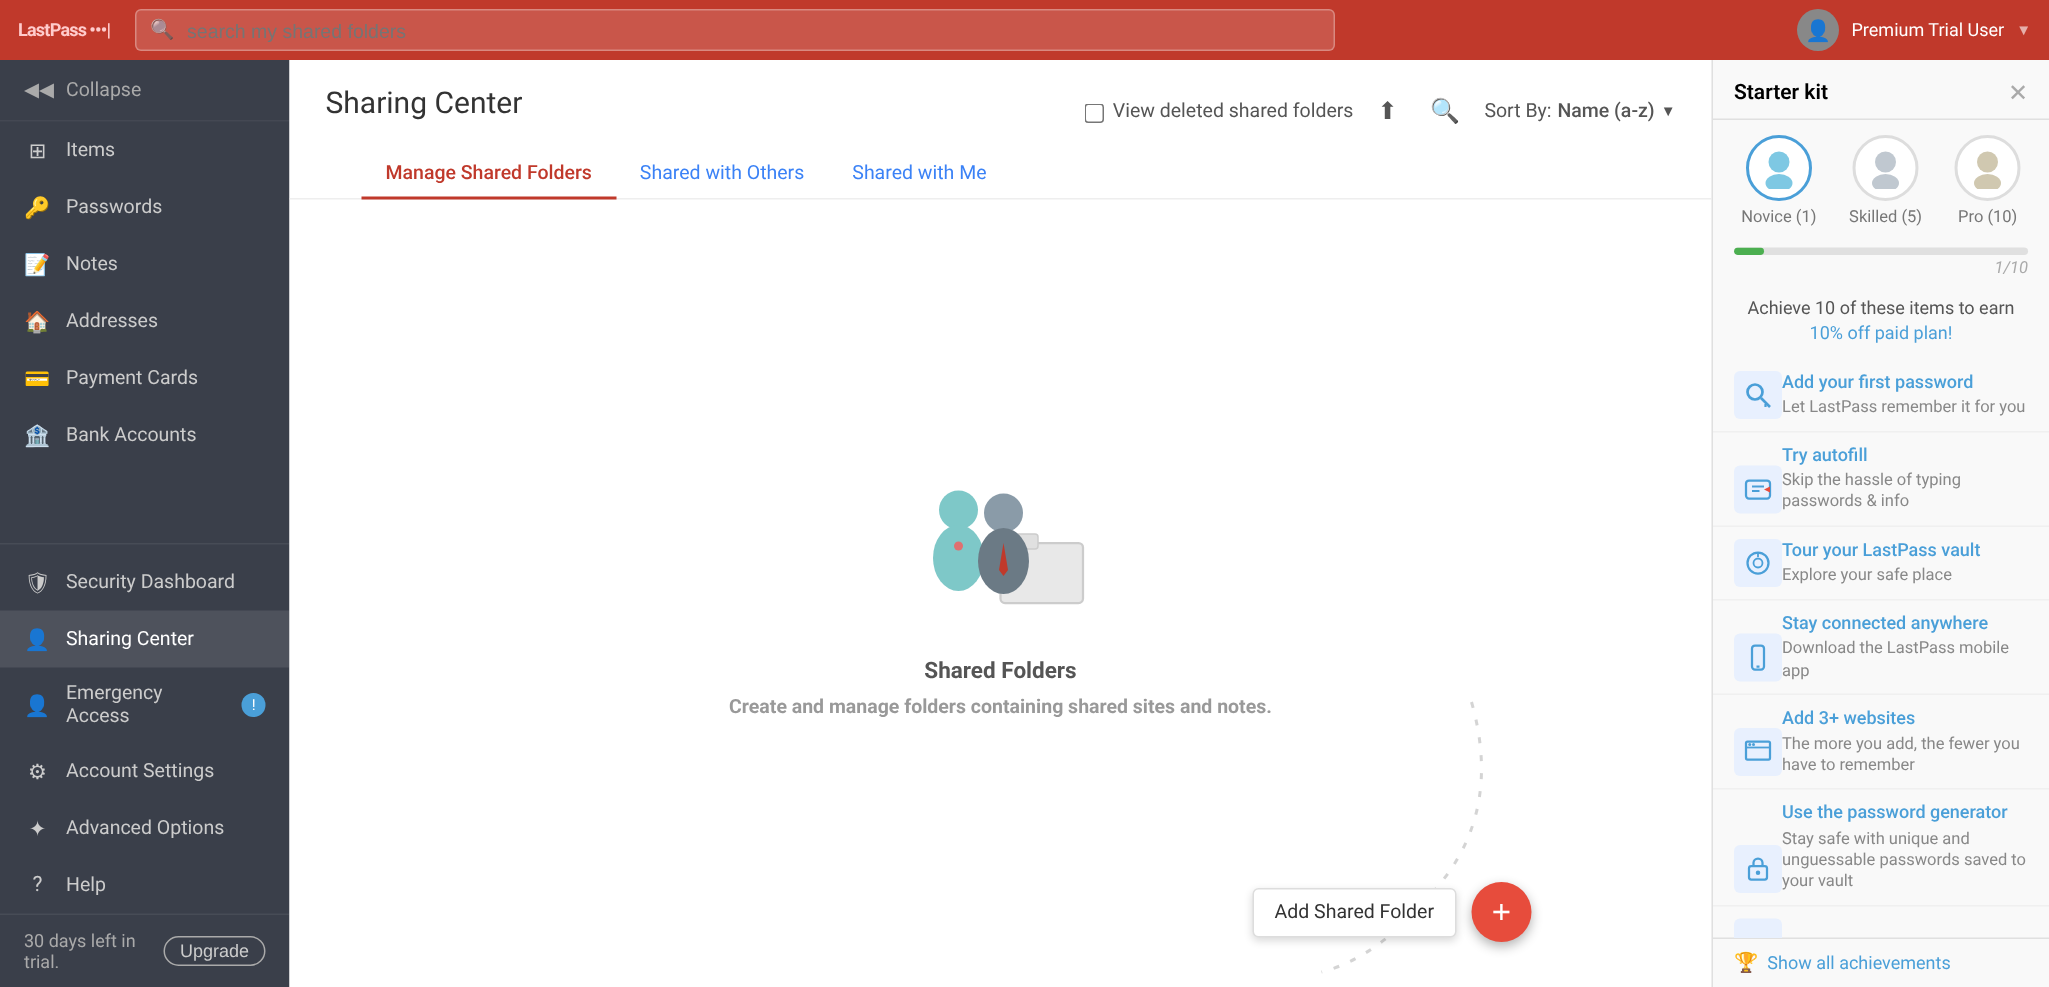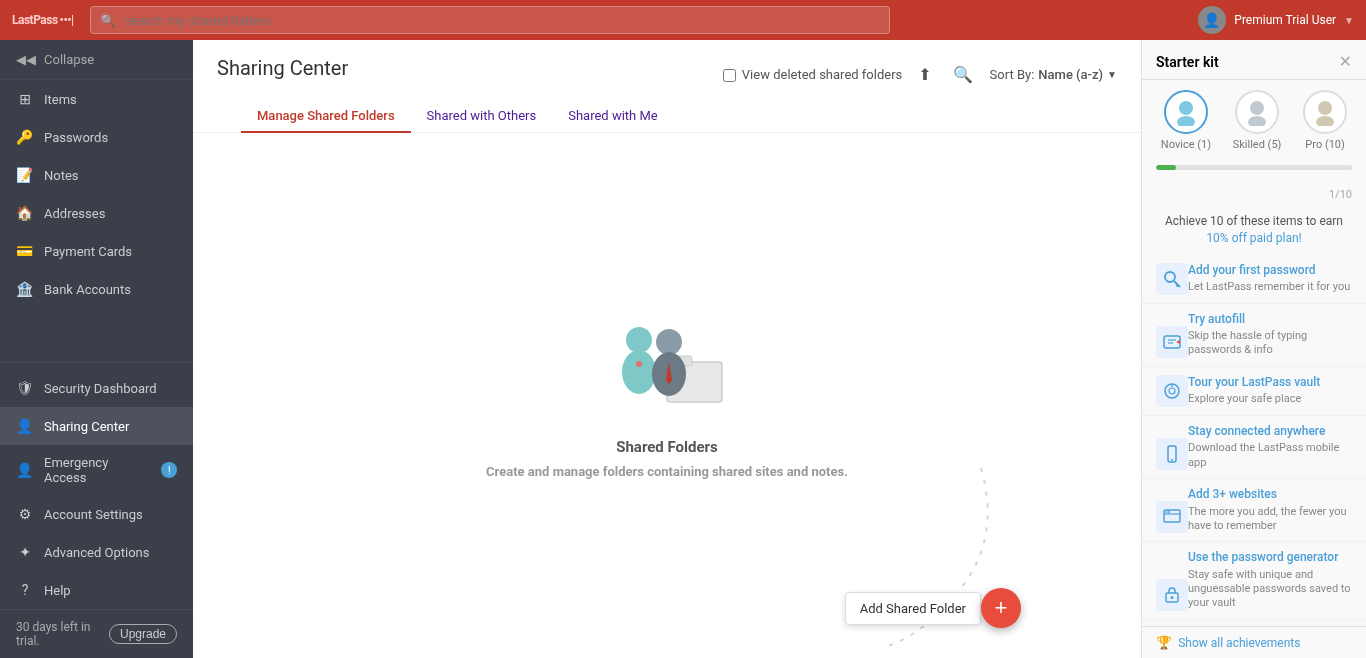--- a/index.html
+++ b/index.html
@@ -188,21 +188,21 @@
     }
     .content-tabs {
       display: flex;
       gap: 0;
       padding: 0 24px;
       margin-top: 8px;
     }
     .tab {
       padding: 8px 16px;
       font-size: 13px;
-      color: #4c1d95;
+      color: #3b82f6;
       cursor: pointer;
       border-bottom: 2px solid transparent;
       margin-bottom: -1px;
     }
     .tab.active {
       color: #c0392b;
       border-bottom: 2px solid #c0392b;
       font-weight: 500;
     }
 
@@ -243,20 +243,21 @@
       opacity: 0.5;
     }
 
     
     .add-folder-btn-area {
       position: absolute;
       bottom: 30px;
       right: 120px;
       display: flex;
       align-items: center;
+      gap: 10px;
     }
     .add-folder-label {
       background: white;
       border: 1px solid #ddd;
       border-radius: 4px;
       padding: 8px 14px;
       font-size: 13px;
       color: #333;
       box-shadow: 0 2px 6px rgba(0,0,0,0.15);
     }
@@ -342,21 +343,22 @@
     }
     .progress-bar-fill {
       height: 100%;
       background: #4caf50;
       border-radius: 3px;
     }
     .progress-text {
       font-size: 11px;
       color: #aaa;
       text-align: right;
-      margin-top: 18px;
+      margin-top: 2px;
+      font-style: italic;
     }
     .panel-earn-text {
       text-align: center;
       padding: 4px 14px;
       font-size: 12px;
       color: #555;
       line-height: 1.4;
     }
     .panel-earn-text .highlight {
       color: #4a9fd8;

